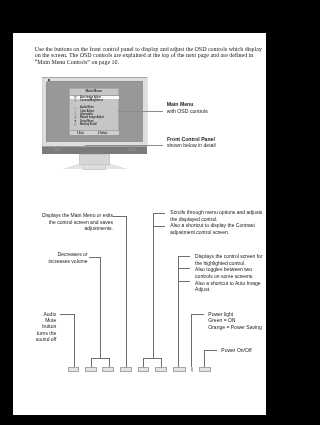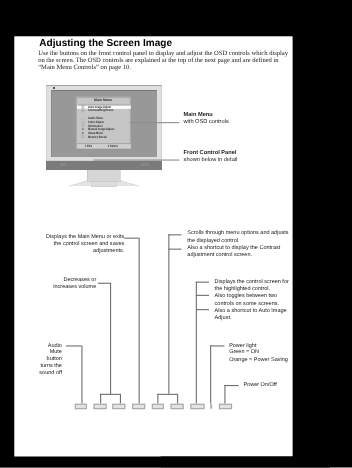--- a/index.html
+++ b/index.html
@@ -57,21 +57,20 @@
   .osd-foot span{position:absolute;top:1.0px;font-size:2.9px;font-weight:bold;color:#2a2a2a;
                  line-height:2.9px;transform:scaleX(0.85);transform-origin:0 0;}
   .osd-foot .fl{left:7.5px;}
   .osd-foot .fr{left:28.5px;}
 </style>
 </head>
 <body>
 
 <div id="root">
   <div class="page"></div>
-  <div class="heading">Adjusting the Screen Image</div>
   <div class="intro">
     <div>Use the buttons on the front control panel to display and adjust the OSD controls which display</div>
     <div>on the screen. The OSD controls are explained at the top of the next page and are defined in</div>
     <div>“Main Menu Controls” on page 10.</div>
   </div>
   <div class="monitor">
     <svg width="114" height="102" viewBox="0 0 114 102" shape-rendering="crispEdges">
 
       <path d="M24.8 95.3 L41.1 90.2 L71.5 90.2 L88.5 95.3 Z" fill="#e4e4e4"></path>
       <path d="M24.8 95.3 L41.1 90.2 L71.5 90.2 L88.5 95.3" fill="none" stroke="#c9c9c9" stroke-width="0.45"></path>

